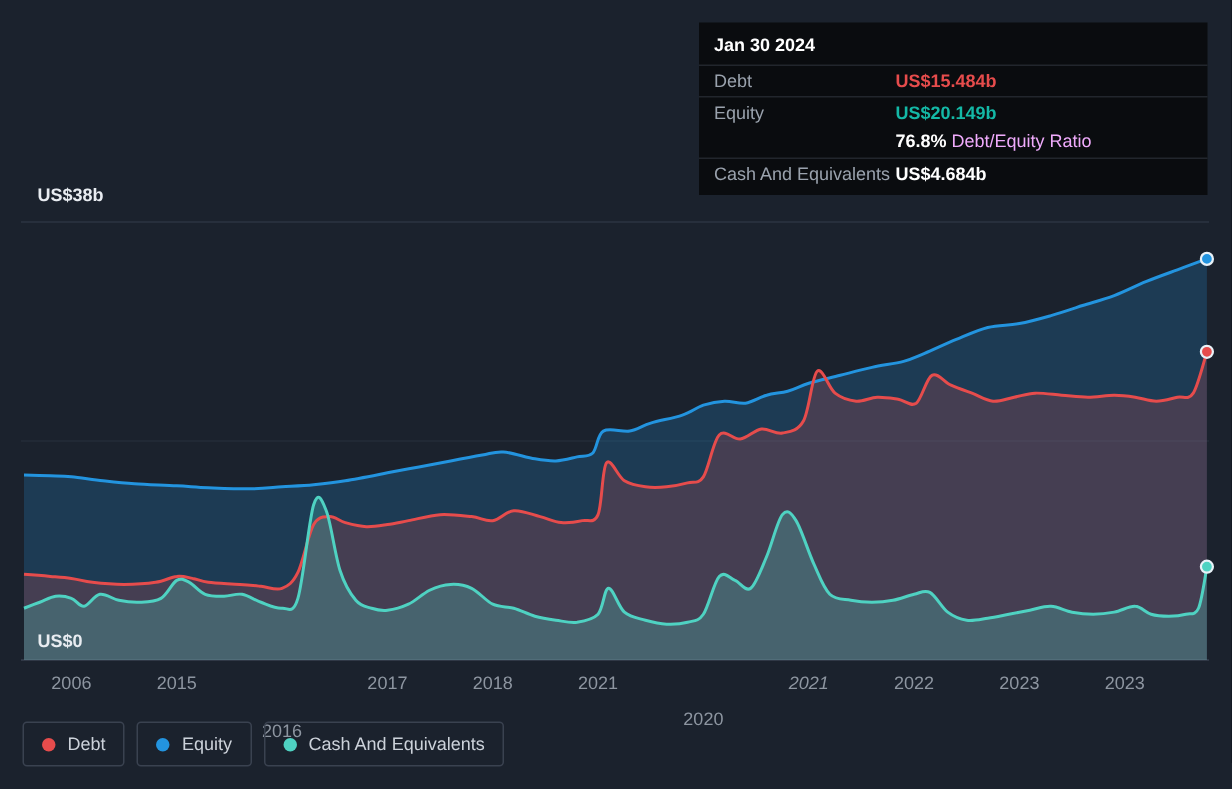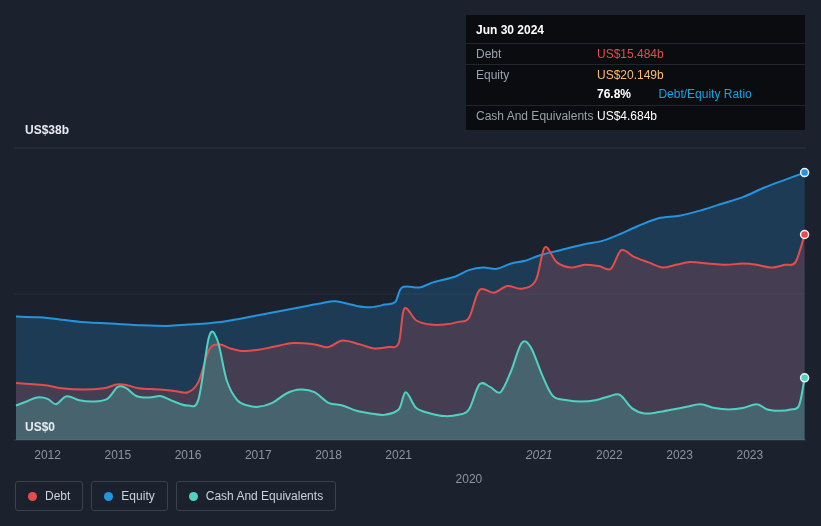--- a/index.html
+++ b/index.html
@@ -9,23 +9,23 @@
   .ylabel.ymax{left:25px;top:123px;}
   .ylabel.ymin{left:25px;top:420px;}
   .xlabels{position:absolute;left:0;top:448px;width:821px;height:16px;}
   .xlabels span{position:absolute;top:0;transform:translateX(-50%);font-size:12px;color:#8d95a0;}
   .tooltip{position:absolute;left:466px;top:15px;width:339px;background:#0a0c0f;z-index:3;font-size:12px;box-sizing:border-box;}
   .tt-date{padding:8px 10px 6px;color:#ffffff;font-weight:700;}
   .tt-row{display:flex;align-items:baseline;padding:3px 10px;border-top:1px solid #22262d;}
   .tt-row.no-border{border-top:none;padding-top:2px;padding-bottom:4px;}
   .tt-row.last{padding-bottom:7px;}
   .tt-label{flex:none;width:121px;color:#9aa2ad;}
-  .tt-value{font-weight:400;color:#ffffff;}
+  .tt-value{font-weight:700;color:#ffffff;}
   .tt-ratio-pct{font-weight:700;color:#ffffff;text-align:right;}
-  .tt-ratio-label{color:#0ea5e9;margin-left:24px;}
+  .tt-ratio-label{color:#f0abfc;}
   .legend{position:absolute;left:15px;top:481px;display:flex;gap:8px;z-index:2;}
   .legend-item{display:flex;align-items:center;gap:8px;padding:7px 12px;border:1px solid #3a4250;border-radius:3px;background:transparent;color:#ccd2da;font-size:12px;cursor:pointer;}
   .dot{width:9px;height:9px;border-radius:50%;flex:none;}
 </style>
 </head>
 <body>
 
 <div class="page">
 
   <svg id="chart-svg" class="chart-svg" width="821" height="526" viewBox="0 0 821 526">
@@ -39,42 +39,42 @@
       <path d="M16.0,382.9C18.9,383.1 28.3,383.8 33.6,384.3C38.8,384.7 42.9,384.9 47.6,385.6C52.3,386.2 55.8,387.6 61.6,388.2C67.5,388.9 75.7,389.6 82.7,389.6C89.7,389.6 97.9,389.1 103.8,388.2C109.6,387.4 113.7,384.7 117.8,384.3C121.9,383.8 124.8,384.9 128.4,385.6C131.9,386.2 133.6,387.6 138.9,388.2C144.2,388.9 154.1,389.1 160.0,389.6C165.8,390.0 169.3,390.4 174.0,390.9C178.7,391.3 183.9,393.8 188.0,392.2C192.1,390.7 195.1,388.7 198.6,381.6C202.1,374.5 205.6,355.9 209.1,349.7C212.6,343.6 216.1,344.7 219.6,344.4C223.2,344.2 226.1,347.3 230.2,348.4C234.3,349.5 239.5,350.9 244.2,351.1C248.9,351.3 253.6,350.4 258.3,349.7C262.9,349.1 266.5,348.2 272.3,347.1C278.2,346.0 286.4,343.6 293.4,343.1C300.4,342.7 308.6,343.8 314.4,344.4C320.3,345.1 323.8,347.8 328.5,347.1C333.2,346.4 337.3,340.9 342.5,340.5C347.8,340.0 354.8,343.1 360.1,344.4C365.4,345.8 369.5,348.0 374.1,348.4C378.8,348.9 384.1,348.0 388.2,347.1C392.3,346.2 396.0,349.5 398.7,343.1C401.4,336.7 401.4,312.4 404.3,308.6C407.3,304.8 411.9,317.9 416.3,320.5C420.6,323.2 425.6,323.9 430.3,324.5C435.0,325.2 439.7,325.0 444.4,324.5C449.0,324.1 454.3,323.0 458.4,321.9C462.5,320.8 465.4,323.2 468.9,317.9C472.4,312.6 475.4,294.2 479.5,290.0C483.6,285.8 488.8,293.3 493.5,292.7C498.2,292.0 502.9,286.7 507.6,286.0C512.2,285.4 516.9,289.6 521.6,288.7C526.3,287.8 531.8,287.6 535.6,280.7C539.5,273.9 541.3,250.6 544.8,247.5C548.3,244.4 552.4,258.8 556.7,262.1C561.0,265.5 566.1,267.0 570.8,267.5C575.4,267.9 580.1,265.0 584.8,264.8C589.5,264.6 594.5,265.5 598.8,266.1C603.2,266.8 607.0,271.4 610.8,268.8C614.5,266.1 617.5,252.2 621.3,250.2C625.2,248.2 629.5,254.8 634.0,256.8C638.4,258.8 643.3,260.4 648.0,262.1C652.7,263.9 657.4,267.0 662.0,267.5C666.7,267.9 671.4,265.7 676.1,264.8C680.8,263.9 684.9,262.4 690.1,262.1C695.4,261.9 701.8,263.0 707.7,263.5C713.5,263.9 719.4,264.8 725.2,264.8C731.1,264.8 737.5,263.5 742.8,263.5C748.1,263.5 752.2,264.1 756.8,264.8C761.5,265.5 766.2,267.5 770.9,267.5C775.6,267.5 780.8,265.7 784.9,264.8C789.0,263.9 792.2,267.2 795.5,262.1C798.7,257.1 803.1,239.1 804.6,234.5" fill="none" stroke="#e64c4c" stroke-width="2" stroke-linejoin="round"></path>
       <path d="M16.0,405.5C17.8,404.8 23.0,402.8 26.5,401.5C30.0,400.2 33.6,398.0 37.1,397.5C40.6,397.1 44.4,397.7 47.6,398.9C50.8,400.0 52.9,404.6 56.0,404.2C59.2,403.7 62.7,396.9 66.6,396.2C70.4,395.5 74.8,399.3 79.2,400.2C83.6,401.1 88.6,401.7 93.2,401.5C97.9,401.3 103.2,401.3 107.3,398.9C111.4,396.4 114.7,388.7 117.8,386.9C121.0,385.1 123.1,386.7 126.2,388.2C129.4,389.8 132.9,394.7 136.8,396.2C140.6,397.7 145.3,397.5 149.4,397.5C153.5,397.5 157.3,395.5 161.4,396.2C165.5,396.9 169.6,400.0 174.0,401.5C178.4,403.1 183.9,405.9 188.0,405.5C192.1,405.0 195.1,410.4 198.6,398.9C202.1,387.4 206.0,346.2 209.1,336.5C212.3,326.7 214.6,333.2 217.5,340.5C220.5,347.8 223.4,370.3 226.7,380.3C229.9,390.2 233.7,396.0 237.2,400.2C240.7,404.4 244.2,404.4 247.7,405.5C251.2,406.6 254.2,407.3 258.3,406.8C262.4,406.4 267.6,405.0 272.3,402.8C277.0,400.6 281.7,395.8 286.4,393.5C291.0,391.3 295.7,389.8 300.4,389.6C305.1,389.3 309.8,390.0 314.4,392.2C319.1,394.4 323.8,400.6 328.5,402.8C333.2,405.0 337.9,404.2 342.5,405.5C347.2,406.8 351.9,409.5 356.6,410.8C361.3,412.1 365.9,412.8 370.6,413.5C375.3,414.1 380.0,415.4 384.7,414.8C389.3,414.1 395.2,413.2 398.7,409.5C402.2,405.7 402.8,392.4 405.7,392.2C408.7,392.0 412.2,404.6 416.3,408.1C420.4,411.7 425.6,412.1 430.3,413.5C435.0,414.8 439.7,415.9 444.4,416.1C449.0,416.3 454.3,415.9 458.4,414.8C462.5,413.7 465.4,414.6 468.9,409.5C472.4,404.4 476.0,388.0 479.5,384.3C483.0,380.5 486.5,385.6 490.0,386.9C493.5,388.2 497.0,394.9 500.5,392.2C504.0,389.6 507.6,379.2 511.1,371.0C514.6,362.8 518.3,347.1 521.6,343.1C524.9,339.1 527.2,341.6 530.7,347.1C534.2,352.6 538.9,368.1 542.7,376.3C546.4,384.5 549.1,392.2 553.2,396.2C557.3,400.2 562.6,399.3 567.2,400.2C571.9,401.1 576.6,401.5 581.3,401.5C586.0,401.5 590.7,401.1 595.3,400.2C600.0,399.3 605.3,397.1 609.4,396.2C613.5,395.3 616.2,392.9 619.9,394.9C623.7,396.9 627.8,405.0 631.8,408.1C635.9,411.2 640.0,412.8 644.5,413.5C648.9,414.1 653.9,412.8 658.5,412.1C663.2,411.5 667.9,410.4 672.6,409.5C677.3,408.6 681.9,407.7 686.6,406.8C691.3,405.9 696.0,403.9 700.7,404.2C705.3,404.4 710.0,407.3 714.7,408.1C719.4,409.0 724.1,409.5 728.8,409.5C733.4,409.5 738.1,409.0 742.8,408.1C747.5,407.3 752.7,403.9 756.8,404.2C760.9,404.4 763.6,408.4 767.4,409.5C771.1,410.6 775.5,410.8 779.3,410.8C783.2,410.8 787.3,410.4 790.6,409.5C793.8,408.6 796.6,410.8 799.0,405.5C801.3,400.2 803.7,382.4 804.6,377.8" fill="none" stroke="#4fd2c2" stroke-width="2" stroke-linejoin="round"></path>
       <circle cx="804.6" cy="172.6" r="4" fill="#2394df" stroke="#e9f1f7" stroke-width="1.5"></circle>
       <circle cx="804.6" cy="234.5" r="4" fill="#e64c4c" stroke="#e9f1f7" stroke-width="1.5"></circle>
       <circle cx="804.6" cy="377.8" r="4" fill="#4fd2c2" stroke="#e9f1f7" stroke-width="1.5"></circle>
     </svg>
 
   <div class="ylabel ymax">US$38b</div>
   <div class="ylabel ymin">US$0</div>
   <div class="xlabels" id="xlabels">
-      <span style="left: 47.6px;">2012</span>
+      <span style="left: 47.6px;">2006</span>
       <span style="left: 117.822px;">2015</span>
-      <span style="left: 188.044px;">2016</span>
+      <span style="left: 188.044px; margin-top: 32px;">2016</span>
       <span style="left: 258.267px;">2017</span>
       <span style="left: 328.489px;">2018</span>
       <span style="left: 398.711px;">2021</span>
       <span style="left: 468.933px; margin-top: 24px;">2020</span>
       <span style="left: 539.156px; font-style: italic;">2021</span>
       <span style="left: 609.378px;">2022</span>
       <span style="left: 679.6px;">2023</span>
       <span style="left: 749.822px;">2023</span>
     </div>
 
   <div class="tooltip">
-    <div class="tt-date">Jun 30 2024</div>
+    <div class="tt-date">Jan 30 2024</div>
     <div class="tt-row">
       <span class="tt-label">Debt</span>
       <span class="tt-value" style="color: rgb(230, 76, 76);">US$15.484b</span>
     </div>
     <div class="tt-row">
       <span class="tt-label">Equity</span>
-      <span class="tt-value" style="color: #fdba74;">US$20.149b</span>
+      <span class="tt-value" style="color: #14b8a6;">US$20.149b</span>
     </div>
     <div class="tt-row no-border">
       <span class="tt-label"></span>
       <span>
         <span class="tt-ratio-pct">76.8%</span>
         <span class="tt-ratio-label">Debt/Equity Ratio</span>
       </span>
     </div>
     <div class="tt-row last">
       <span class="tt-label">Cash And Equivalents</span>

